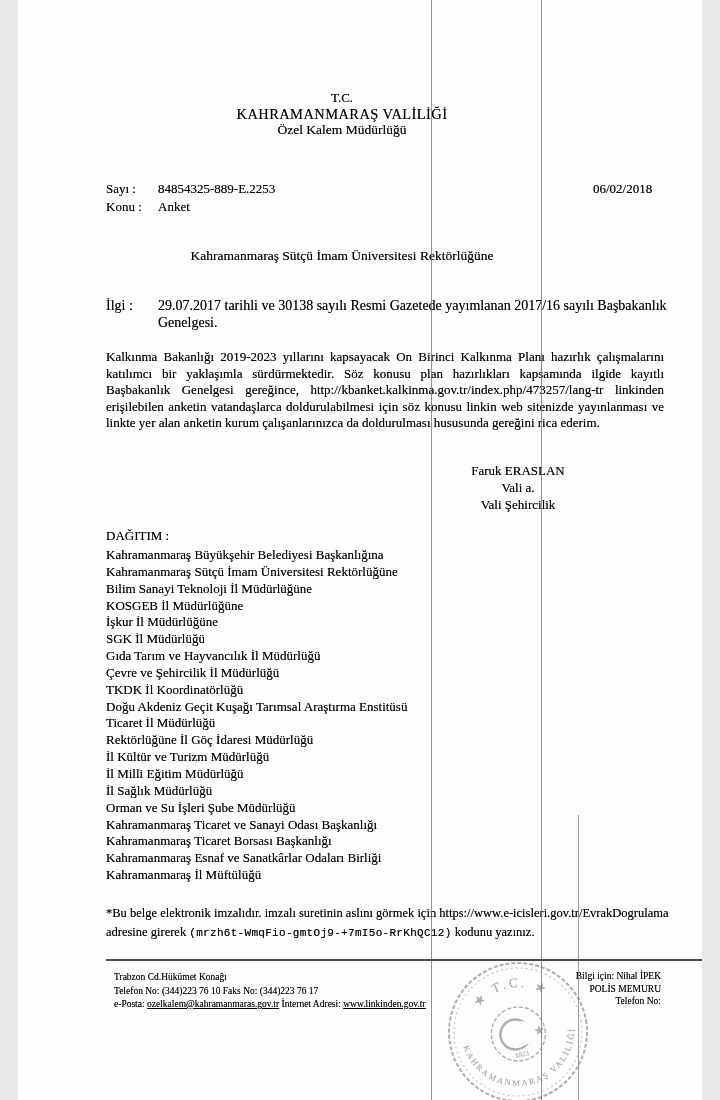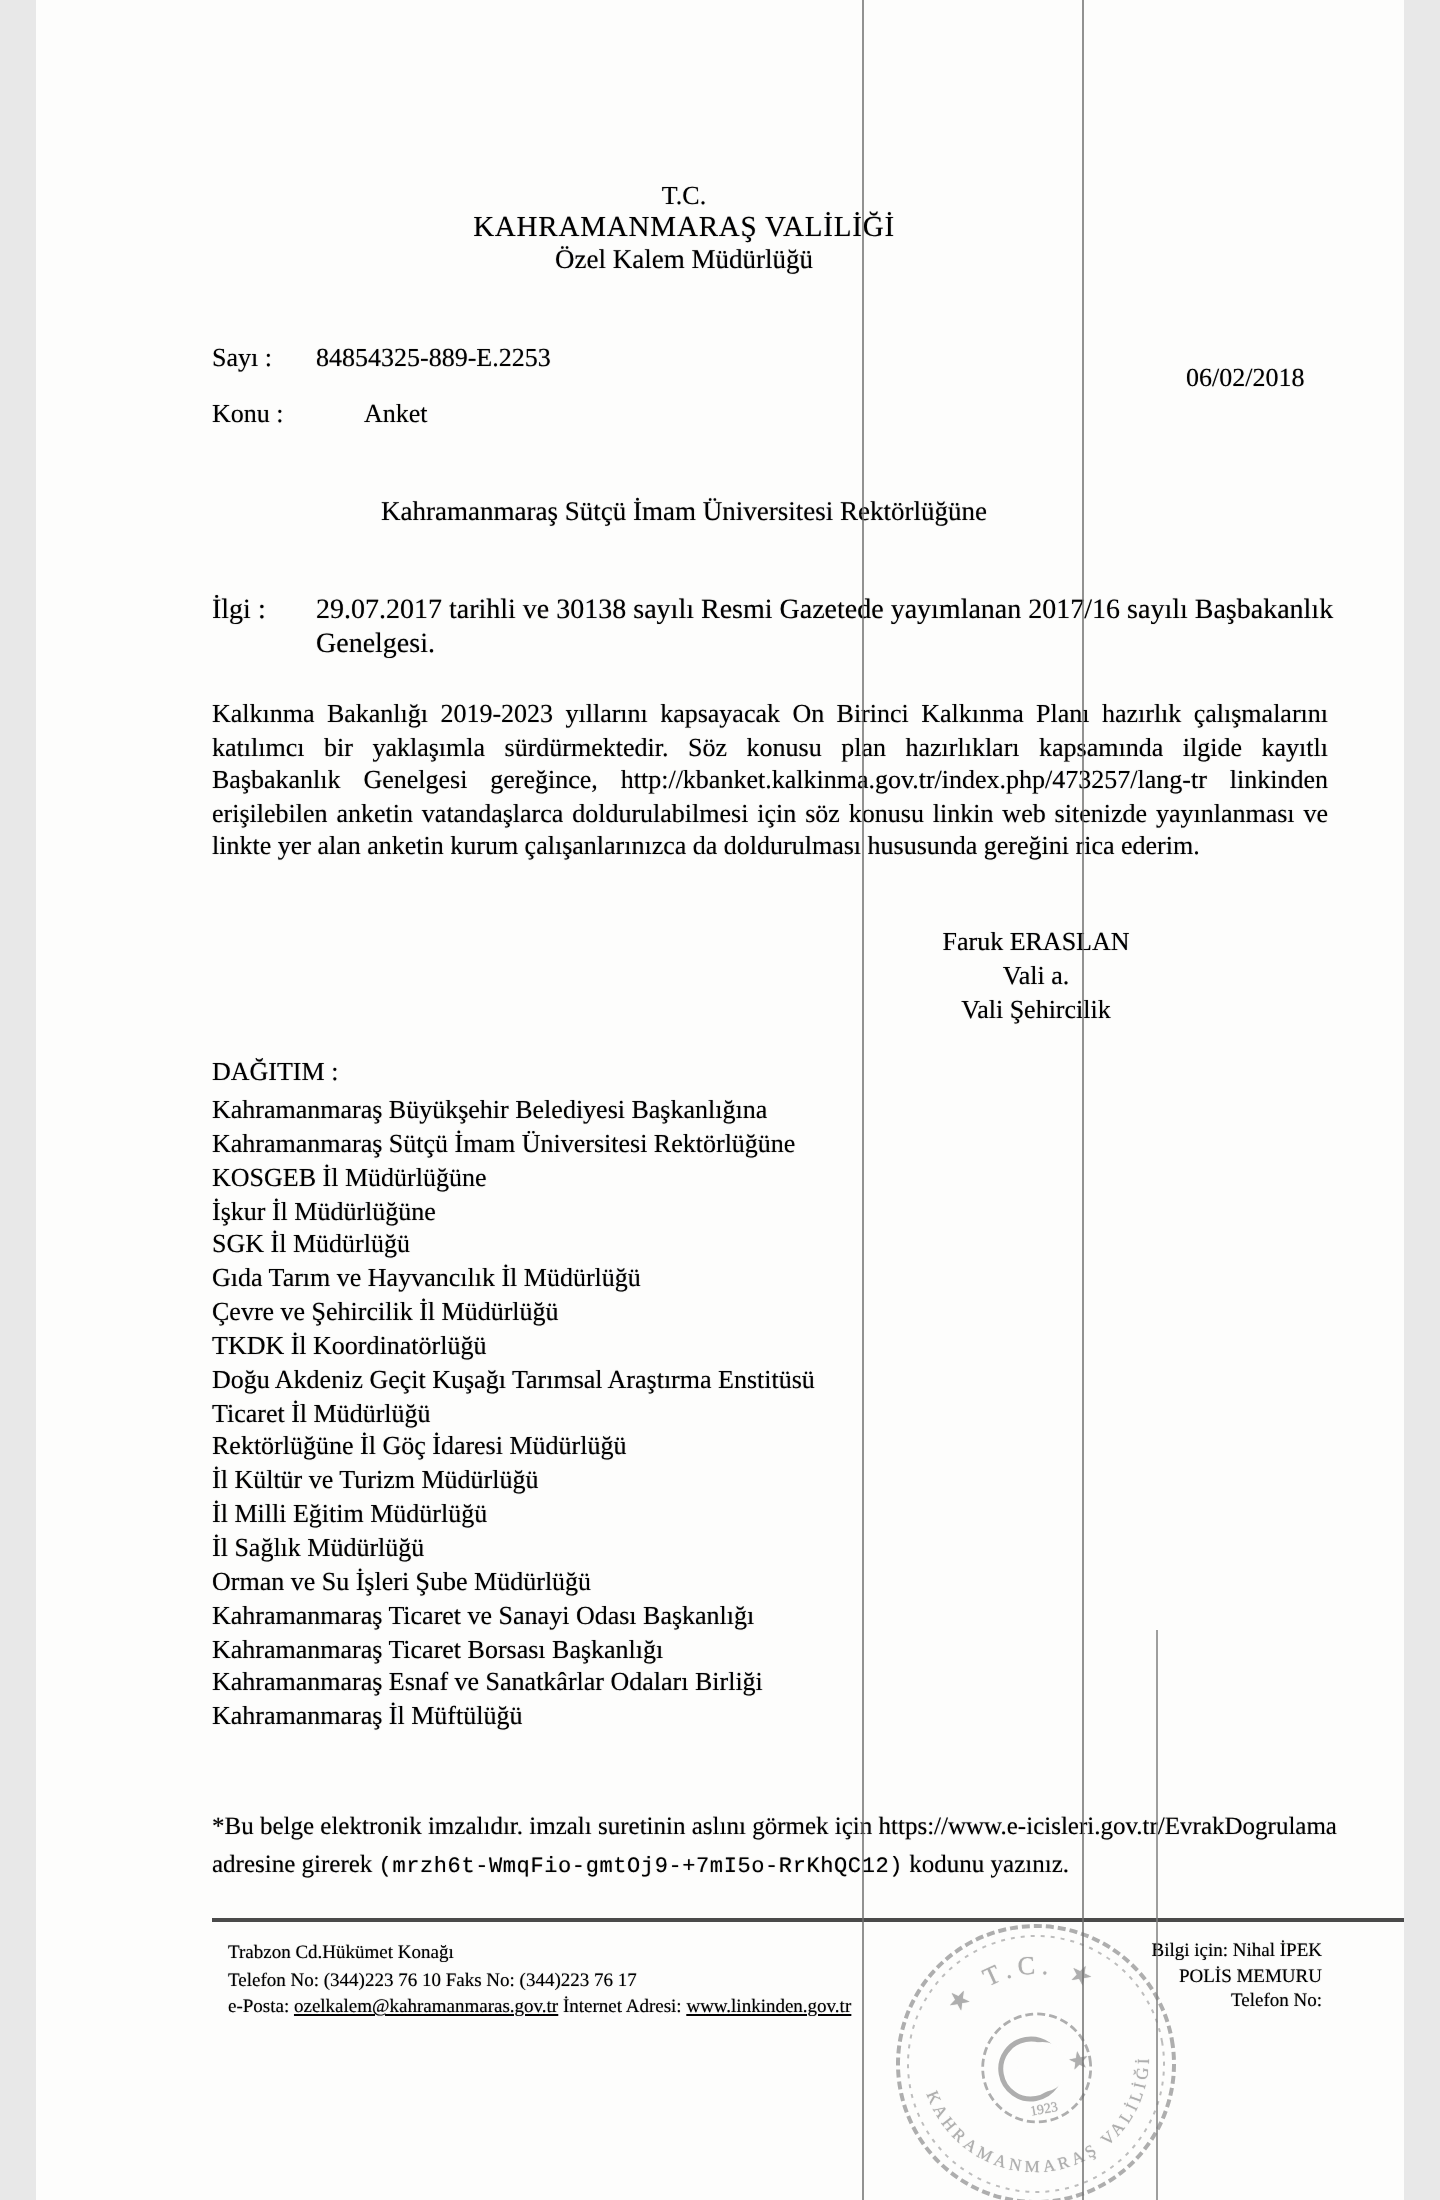--- a/index.html
+++ b/index.html
@@ -16,22 +16,22 @@
   .fold-b{left:523px;top:0;height:1100px;}
   .fold-c{left:560px;top:815px;height:285px;background:#7d7d7d;}
   
   .letterhead{position:absolute;top:90px;left:0;width:648px;text-align:center;line-height:16px;}
   .lh-tc{font-size:13px;}
   .lh-office{font-size:14.5px;letter-spacing:.4px;}
   .lh-dept{font-size:13.5px;}
   
   .meta-row{position:absolute;left:88px;font-size:13px;display:flex;}
   .meta-label{display:inline-block;width:52px;}
-  .row-sayi{top:171px;}
-  .row-konu{top:199px;gap:24px;}
+  .row-sayi{top:181px;}
+  .row-konu{top:199px;}
   .doc-date{position:absolute;left:575px;top:181px;font-size:13px;}
   
   .recipient{position:absolute;top:248px;left:0;width:648px;text-align:center;font-size:13.5px;}
   
   .ilgi{position:absolute;top:298px;left:88px;width:562px;display:flex;font-size:14px;line-height:16.8px;}
   .ilgi-label{width:52px;flex:none;}
   .ilgi-text{flex:1;}
   
   .body-par{position:absolute;top:349px;left:88px;width:558px;font-size:13px;line-height:16.6px;text-align:justify;}
   
@@ -88,20 +88,21 @@
   <div class="signature">
     <div>Faruk ERASLAN</div>
     <div>Vali a.</div>
     <div>Vali Şehircilik</div>
   </div>
 
   <div class="dist-label">DAĞITIM :</div>
   <div class="dist-list">
       <div class="list-item">Kahramanmaraş Büyükşehir Belediyesi Başkanlığına</div>
       <div class="list-item">Kahramanmaraş Sütçü İmam Üniversitesi Rektörlüğüne</div>
+      <div class="list-item">Bilim Sanayi Teknoloji İl Müdürlüğüne</div>
       <div class="list-item">KOSGEB İl Müdürlüğüne</div>
       <div class="list-item">İşkur İl Müdürlüğüne</div>
       <div class="list-item">SGK İl Müdürlüğü</div>
       <div class="list-item">Gıda Tarım ve Hayvancılık İl Müdürlüğü</div>
       <div class="list-item">Çevre ve Şehircilik İl Müdürlüğü</div>
       <div class="list-item">TKDK İl Koordinatörlüğü</div>
       <div class="list-item">Doğu Akdeniz Geçit Kuşağı Tarımsal Araştırma Enstitüsü</div>
       <div class="list-item">Ticaret İl Müdürlüğü</div>
       <div class="list-item">Rektörlüğüne İl Göç İdaresi Müdürlüğü</div>
       <div class="list-item">İl Kültür ve Turizm Müdürlüğü</div>

